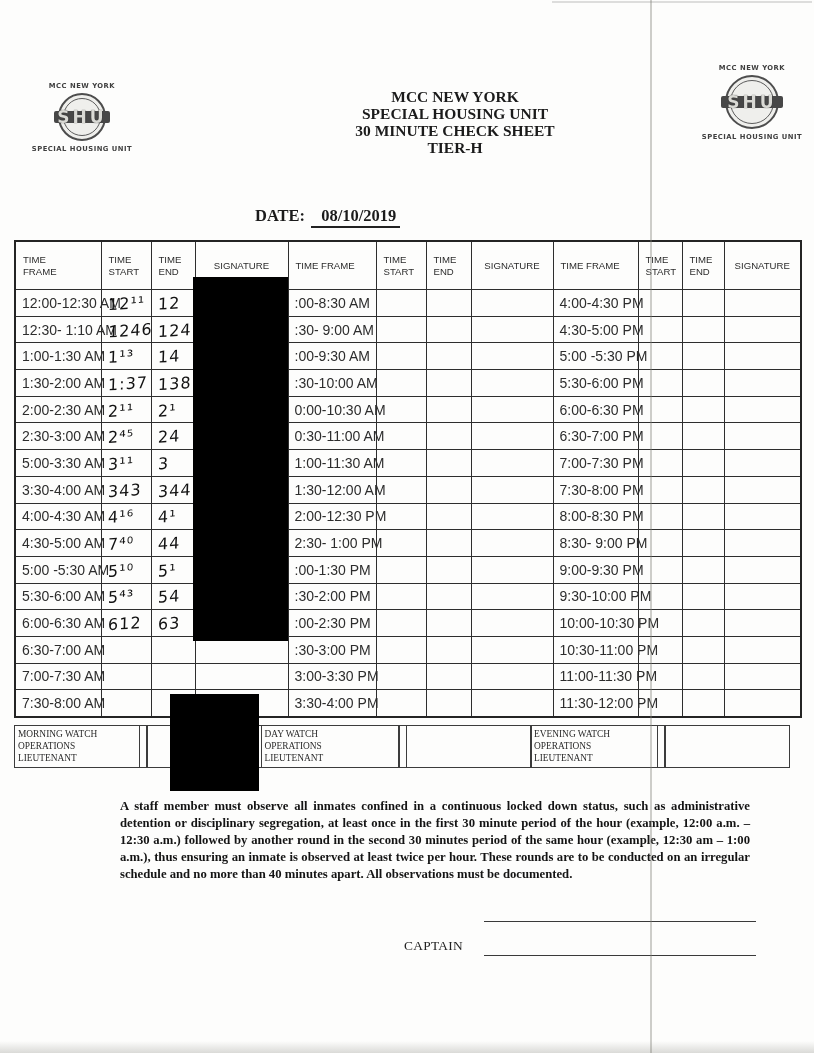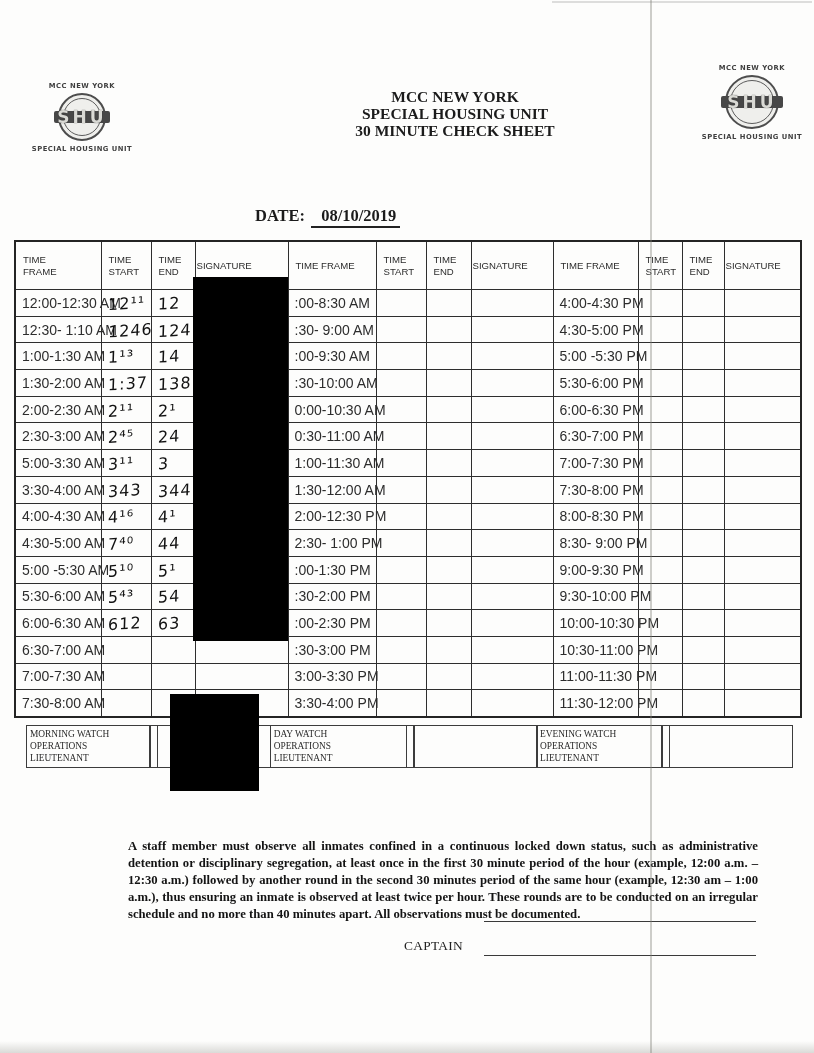--- a/index.html
+++ b/index.html
@@ -29,41 +29,41 @@
   .date-line{position:absolute;left:255px;top:206px;width:400px;
         font-family:"Liberation Serif",serif;font-weight:bold;font-size:16.5px;color:#1b1b1b;}
   .date-value{border-bottom:2px solid #222;padding:0 4px 1px 10px;margin-left:6px;}
 
   
   table.check{position:absolute;left:14px;top:240px;width:786px;border-collapse:collapse;
         table-layout:fixed;border:2px solid #242424;}
   table.check th{border:1px solid #2e2e2e;height:43px;font-weight:normal;font-size:9.6px;
         color:#2c2c2c;white-space:pre-line;text-align:left;vertical-align:middle;
         padding:2px 1px 2px 7px;line-height:1.25;}
-  table.check th.c-sig{padding-left:1px;}
+  table.check th.c-sig{text-align:center;padding-left:1px;}
   table.check td{border:1px solid #2e2e2e;height:25.7px;padding:0 0 0 6px;vertical-align:middle;overflow:visible;}
   .tf{font-size:14px;color:#2d2d2d;white-space:nowrap;}
   .hw{display:inline-block;font-family:"DejaVu Sans",sans-serif;font-size:16px;line-height:1;
         color:#121212;letter-spacing:1px;transform:rotate(-4deg) skewX(-6deg);position:relative;top:1px;white-space:nowrap;}
 
   
   .redaction{position:absolute;background:#000;z-index:6;}
   .redaction-1{left:193px;top:277px;width:95px;height:364px;}
   .redaction-2{left:170px;top:694px;width:89px;height:97px;}
 
   
   .watch-strip{position:absolute;left:14px;top:725px;width:779px;height:43px;display:flex;z-index:2;}
   .watch-strip .seg{border:1.5px solid #3c3c3c;margin-left:-1.5px;height:100%;box-sizing:border-box;}
-  .watch-strip .seg:first-child{margin-left:12px;}
+  .watch-strip .seg:first-child{margin-left:0;}
   .watch-label{font-family:"Liberation Serif",serif;font-size:9.4px;line-height:1.25;
         color:#2a2a2a;white-space:pre-line;padding:3px 3px;}
 
   
-  .notice{position:absolute;left:128px;top:798px;width:630px;text-align:justify;
-        font-family:"Liberation Serif",serif;font-weight:bold;font-size:12.7px;line-height:16.9px;color:#141414;margin-top:40px;}
+  .notice{position:absolute;left:120px;top:798px;width:630px;text-align:justify;
+        font-family:"Liberation Serif",serif;font-weight:bold;font-size:12.7px;line-height:16.9px;color:#141414;}
   .review-label{position:absolute;font-family:"Liberation Serif",serif;font-size:13.4px;
         letter-spacing:.3px;color:#222;}
   .review-lt{left:175px;top:904px;}
   .review-cap{left:404px;top:938px;}
   .sig-line{position:absolute;height:0;border-top:1.6px solid #3a3a3a;width:272px;left:484px;}
   .sig-line-1{top:921px;}
   .sig-line-2{top:955px;}
 
   
   .crease-v{position:absolute;left:650px;top:0;width:1.5px;height:1053px;background:rgba(125,125,118,.38);z-index:8;}
@@ -93,20 +93,21 @@
       <div class="seal-band"></div>
       <div class="seal-text">SHU</div>
     </div>
     <div class="logo-bottom">SPECIAL HOUSING UNIT</div>
   </div>
 
   <div class="title-block">
     <div>MCC NEW YORK</div>
     <div>SPECIAL HOUSING UNIT</div>
     <div>30 MINUTE CHECK SHEET</div>
+    <div>TIER-H</div>
   </div>
 
   <div class="date-line">
     <span>DATE:</span><span class="date-value">08/10/2019</span>
   </div>
 
   <table class="check">
     <colgroup>
       <col style="width:86px">
         <col style="width:50px">

